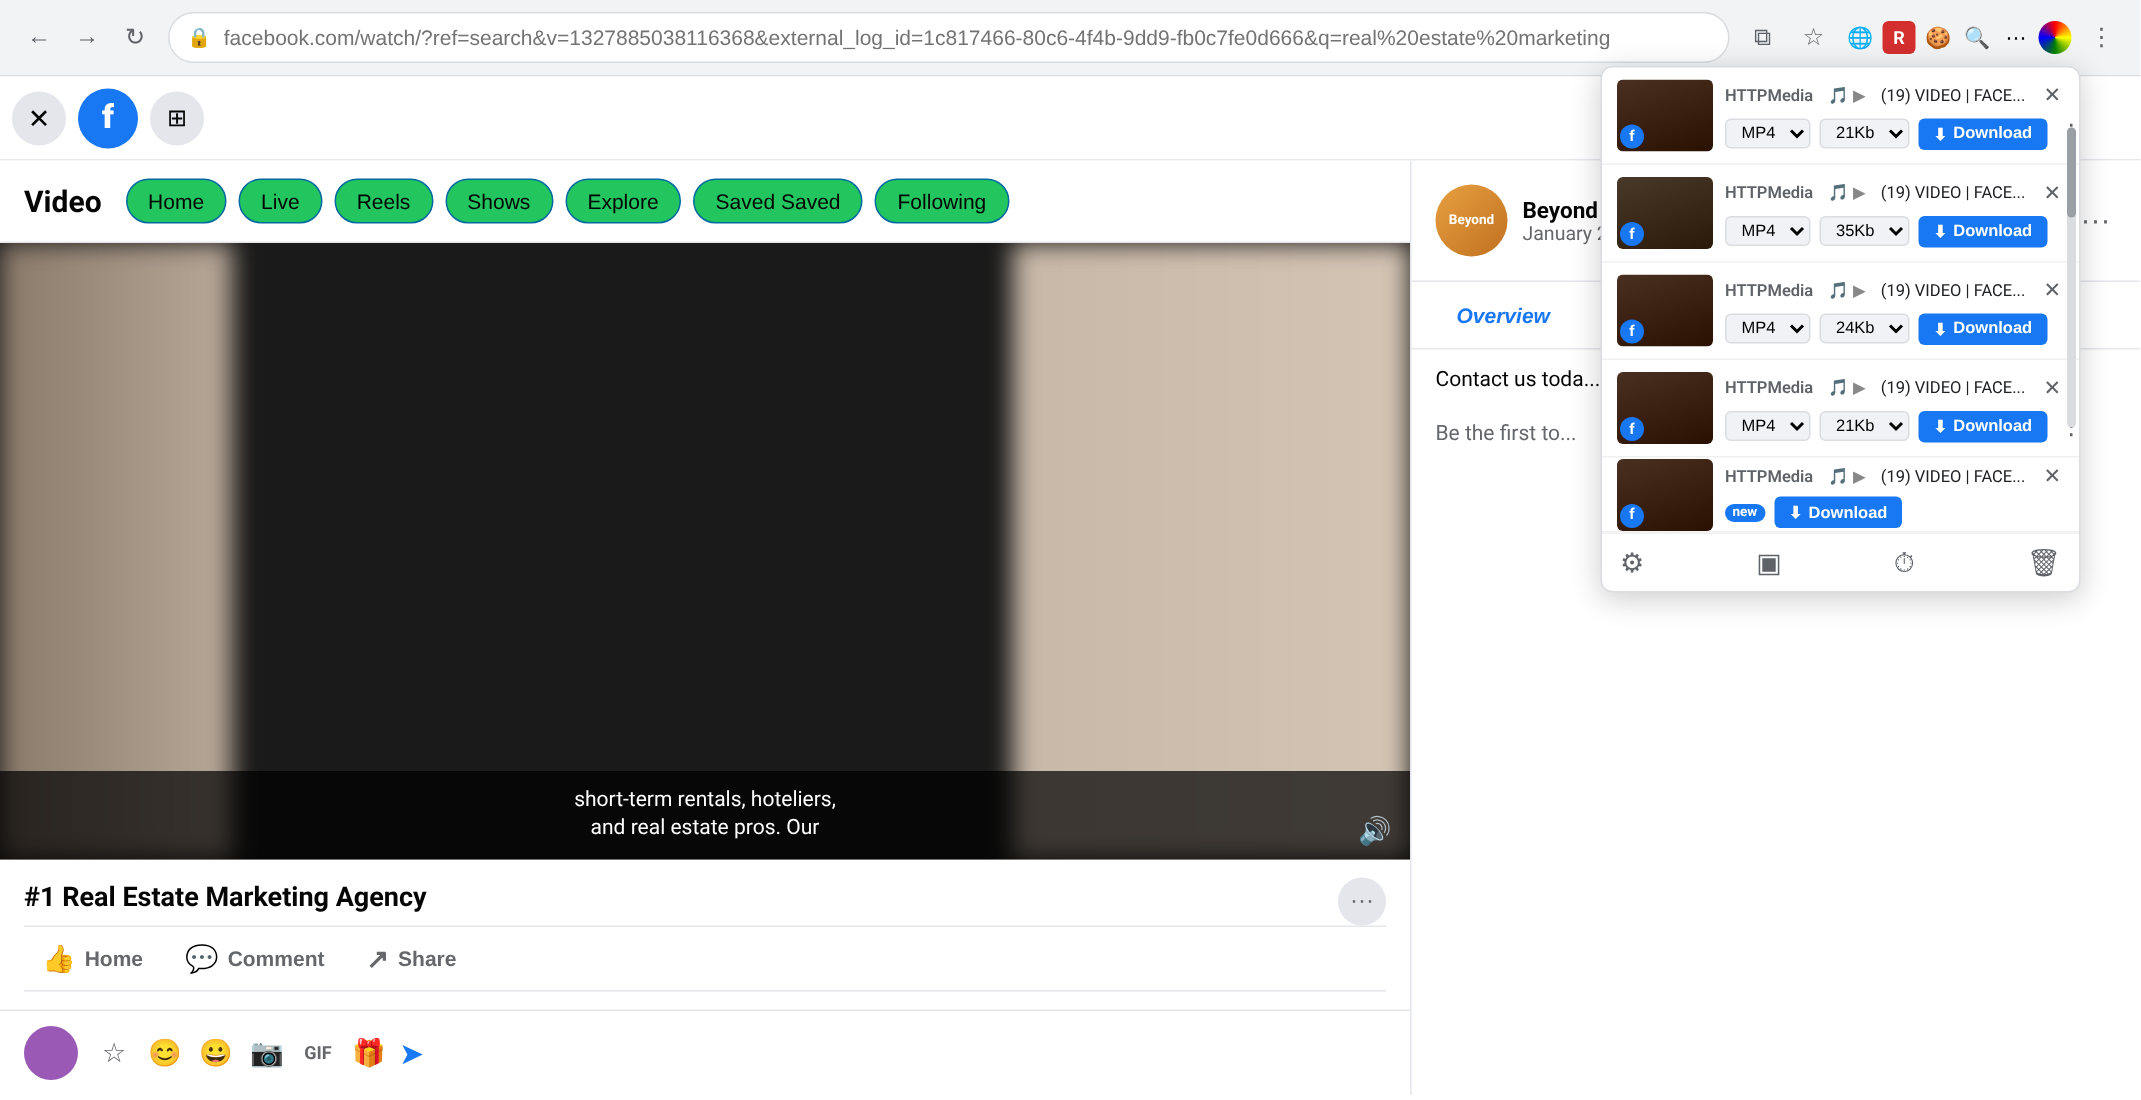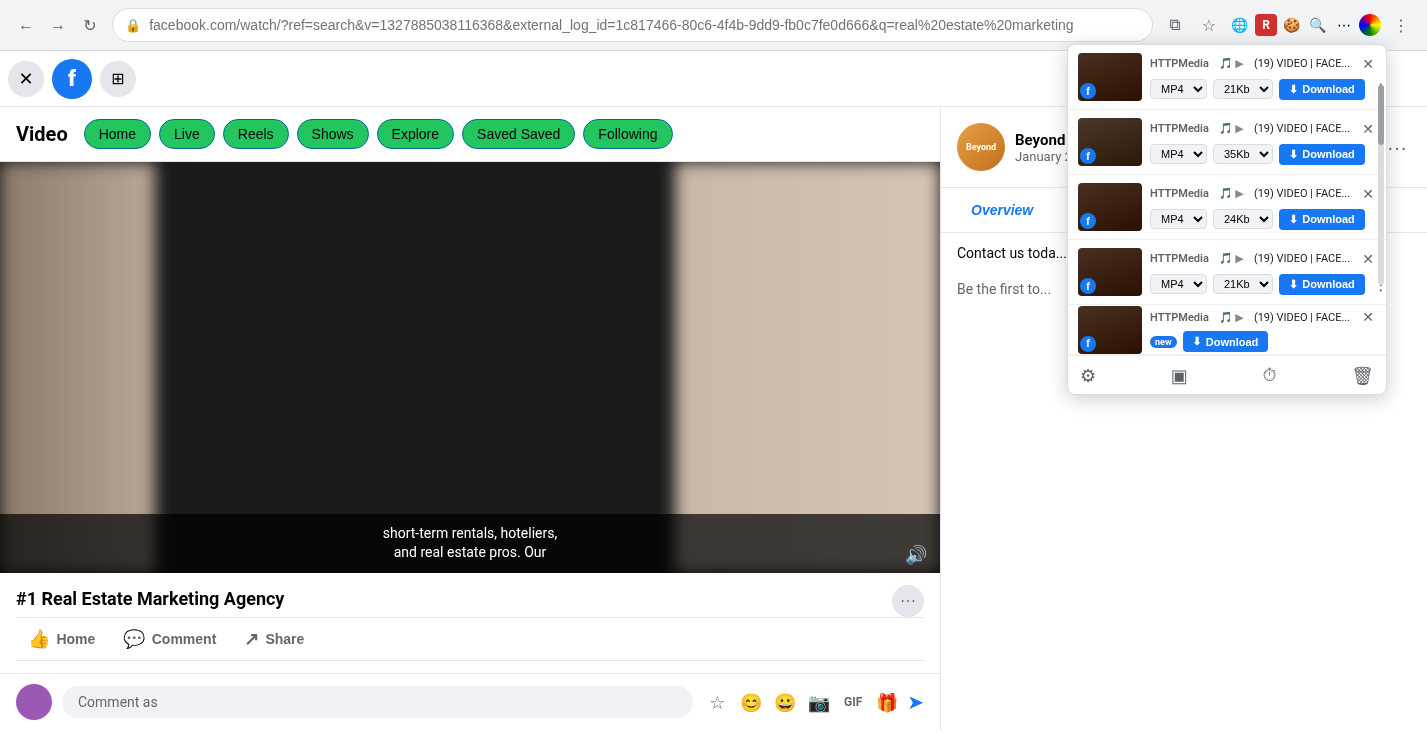--- a/index.html
+++ b/index.html
@@ -765,23 +765,20 @@
             </button>
             <button class="action-btn">
               <span class="btn-icon">↗</span>
               <span>Share</span>
             </button>
           </div>
         </div>
 
         <div style="display:flex; align-items:center; gap:10px; padding:10px 16px; border-top:1px solid #e4e6eb;">
           <div class="comment-avatar" style="width:36px;height:36px;border-radius:50%;background:#9b59b6;flex-shrink:0;"></div>
-          <div class="comment-input-area">
-            <span>Comment as</span>
-          </div>
           <div class="comment-icons">
             <span class="comment-icon">☆</span>
             <span class="comment-icon">😊</span>
             <span class="comment-icon">😀</span>
             <span class="comment-icon">📷</span>
             <span class="comment-icon" style="font-size:12px;font-weight:700;color:#65676b;">GIF</span>
             <span class="comment-icon">🎁</span>
             <span class="send-btn">➤</span>
           </div>
         </div>

